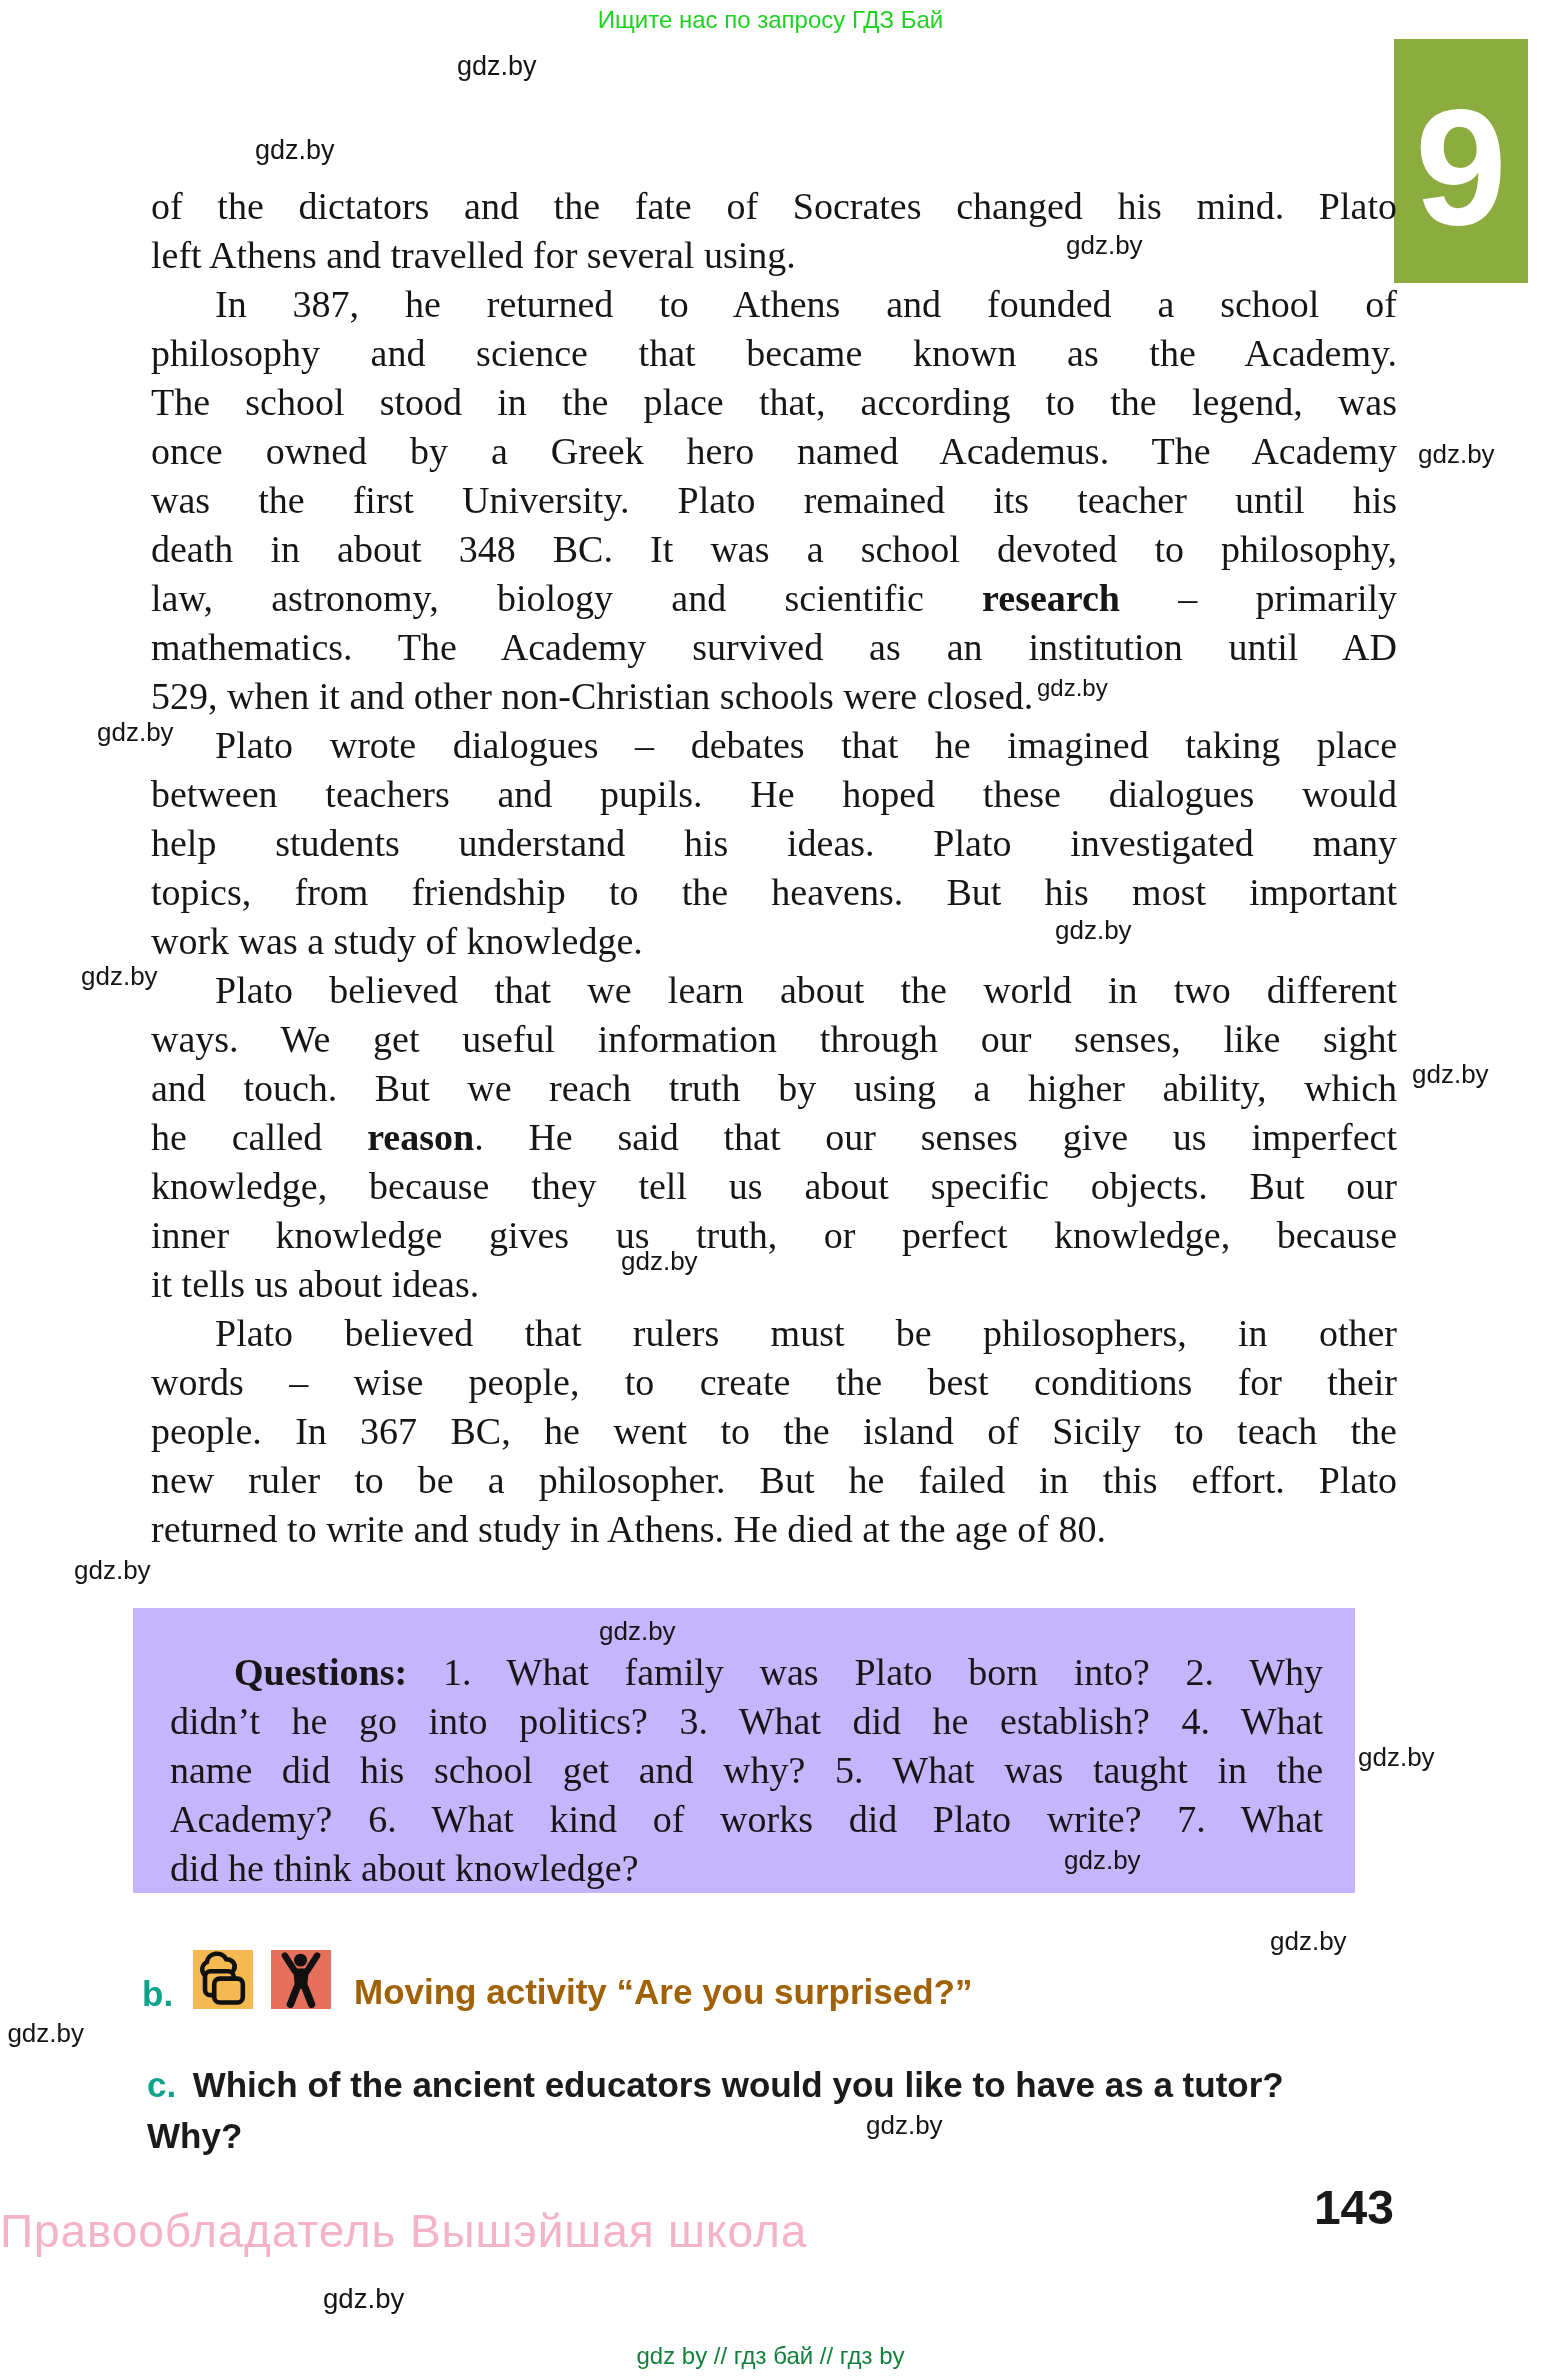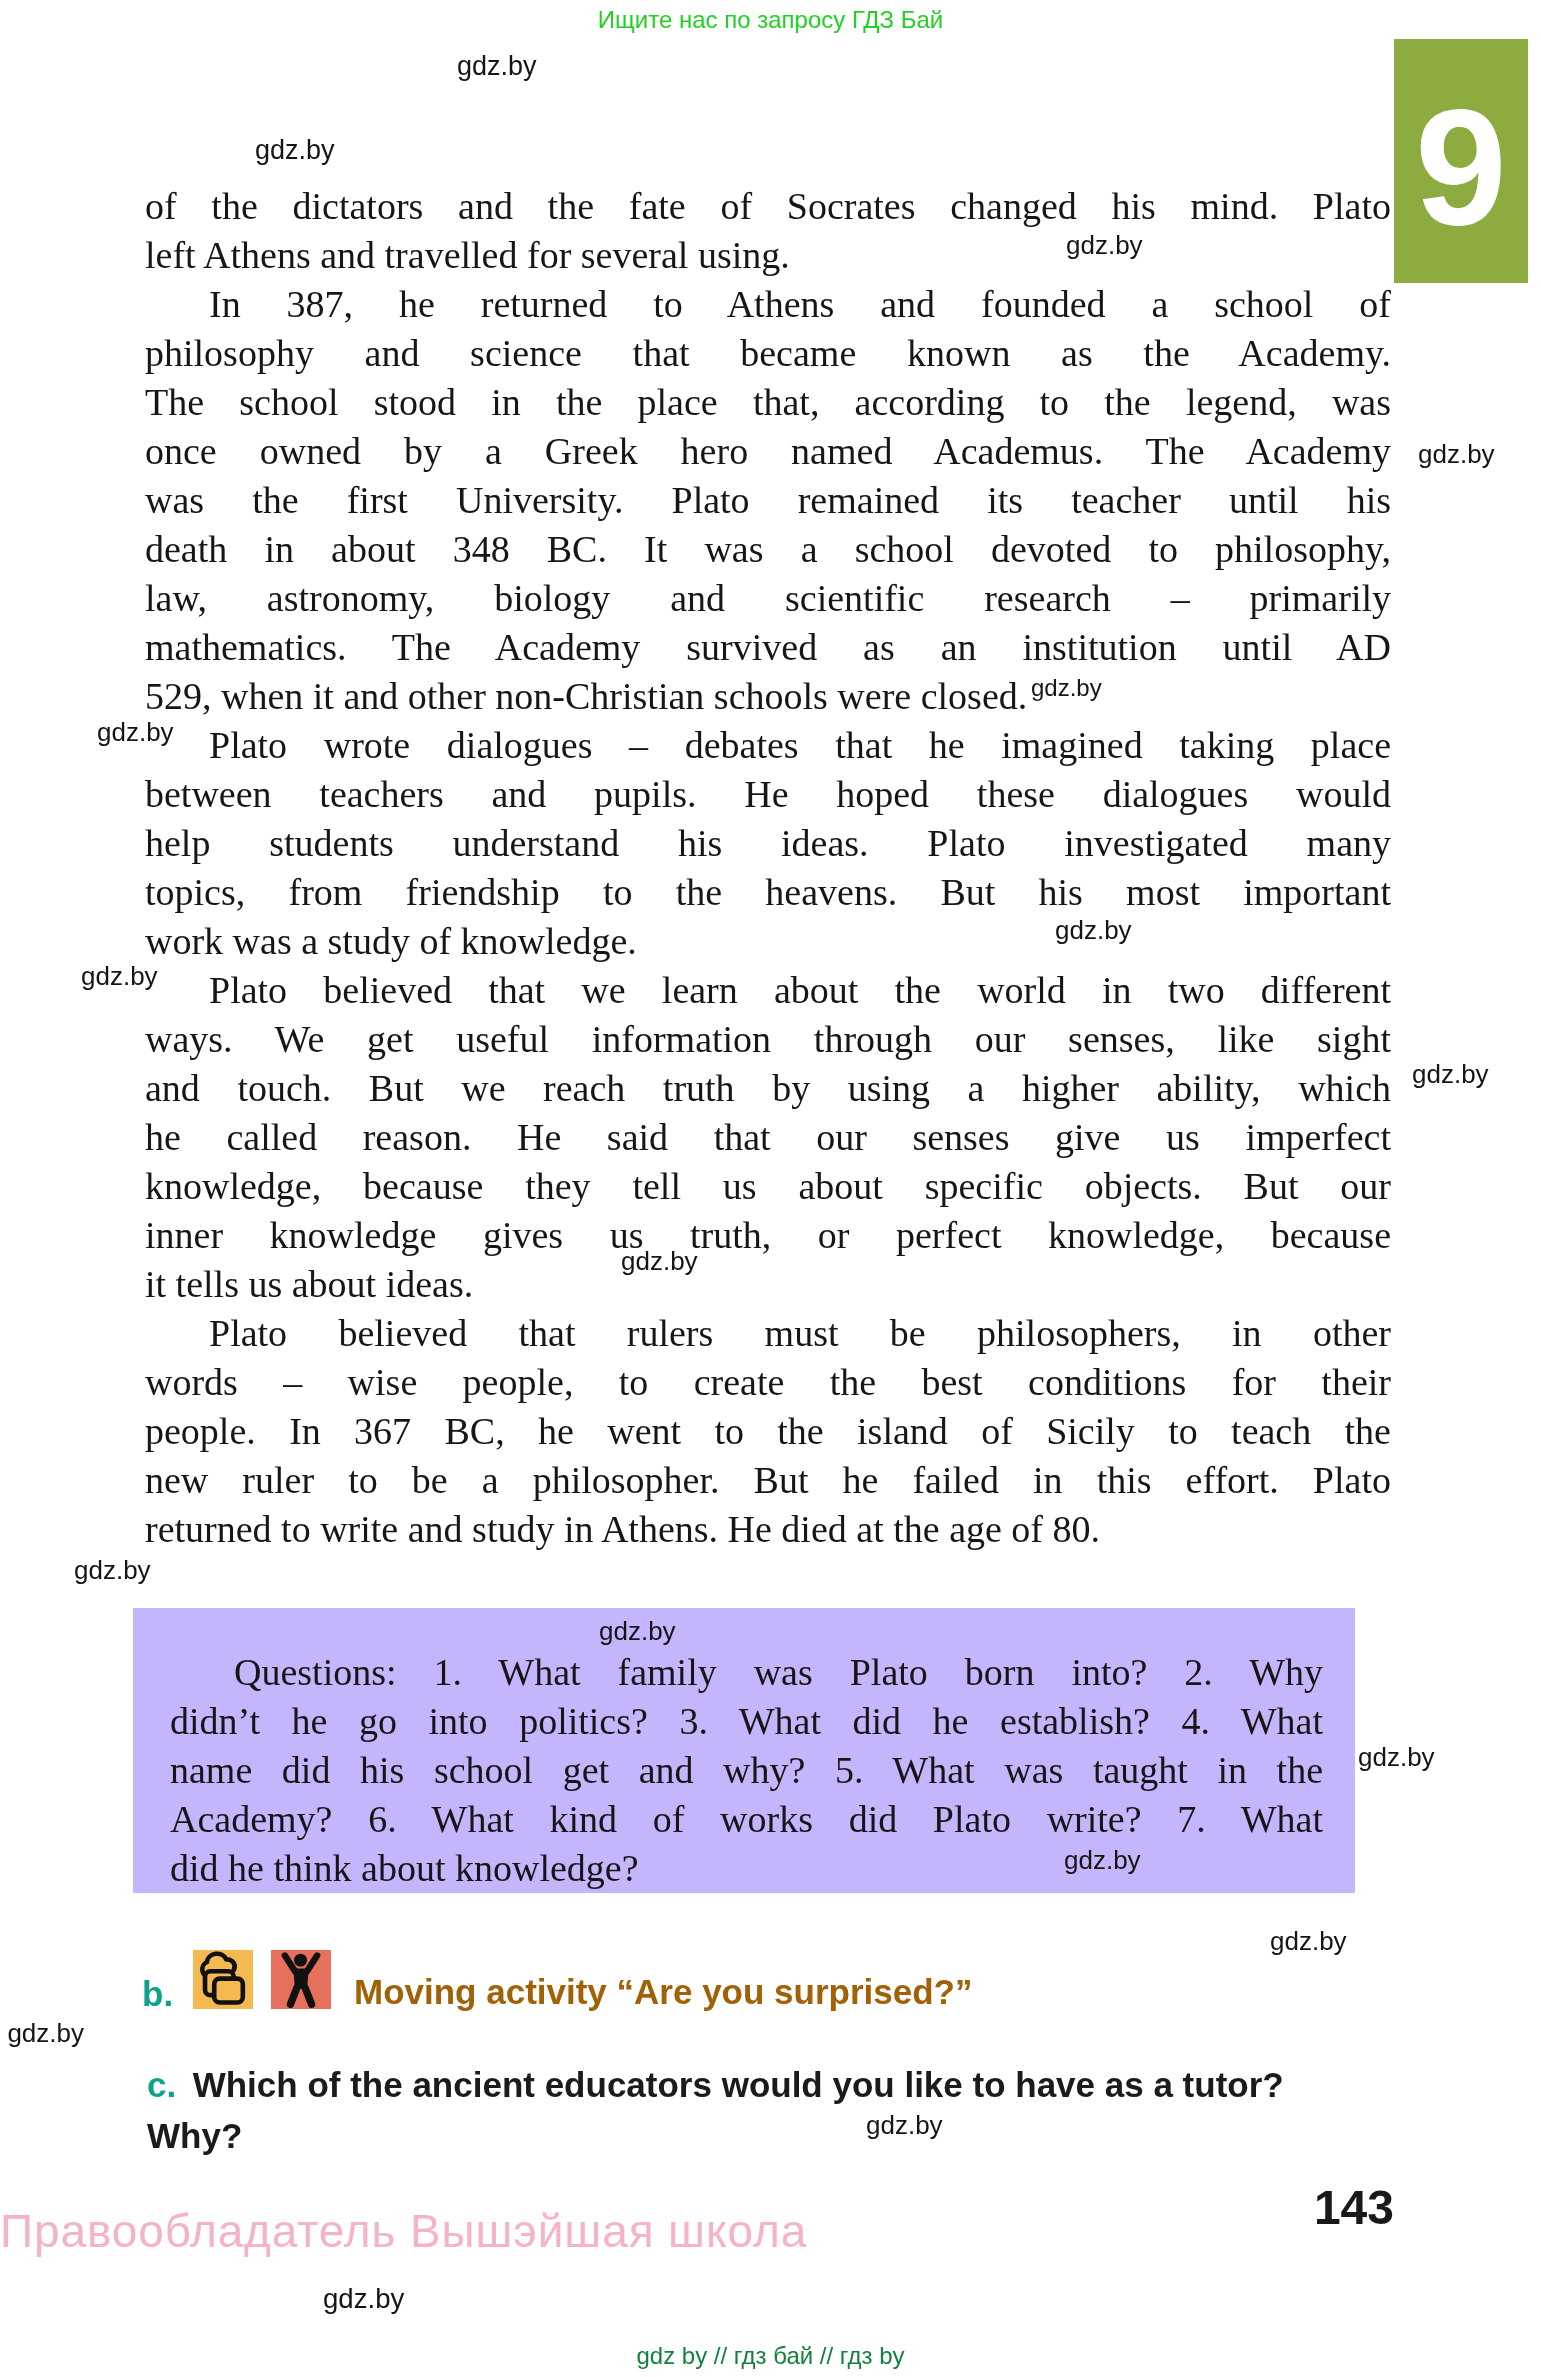--- a/index.html
+++ b/index.html
@@ -8,26 +8,26 @@
 
   .banner { position:absolute; top:5.5px; left:0; width:100%; text-align:center;
             font-family:"Liberation Sans", sans-serif; font-size:24px; color:#21d121; }
 
   .wm { position:absolute; font-family:"Liberation Sans", sans-serif; font-size:26px; color:#151515; }
 
   .badge { position:absolute; left:1394px; top:39px; width:134px; height:244px; background:#8cac40;
            display:flex; align-items:center; justify-content:center; box-sizing:border-box; padding-top:13px;
            font-family:"Liberation Sans", sans-serif; font-weight:bold; font-size:165px; color:#ffffff; }
 
-  .article { position:absolute; left:145px; top:182px; width:1246px; font-size:38px; }
+  .article { position:absolute; left:151px; top:182px; width:1246px; font-size:38px; }
   .line { height:49px; line-height:49px; overflow:hidden; }
   .jl { text-align:justify; text-align-last:justify; }
   .ll { text-align:left; text-align-last:auto; }
   .ind { text-indent:64px; }
-  .bld { font-weight:normal; }
+  .bld { font-weight:bold; }
   .sup-wm { font-family:"Liberation Sans", sans-serif; font-size:24px; position:relative; top:-13px; margin-left:3.7px; }
 
   .qbox { position:absolute; left:133px; top:1608px; width:1222px; height:285px; background:#c4b5fd; }
   .qlines { position:absolute; left:37px; top:40px; width:1153px; font-size:38px; }
 
   .task-label { position:absolute; font-family:"Liberation Sans", sans-serif; font-weight:bold;
                 font-size:35px; color:#0fa28a; }
   .icon-tile { position:absolute; width:60px; height:59px; }
   .btext { position:absolute; left:354px; top:1972px; font-family:"Liberation Sans", sans-serif;
            font-weight:bold; font-size:35px; color:#a16207; }

